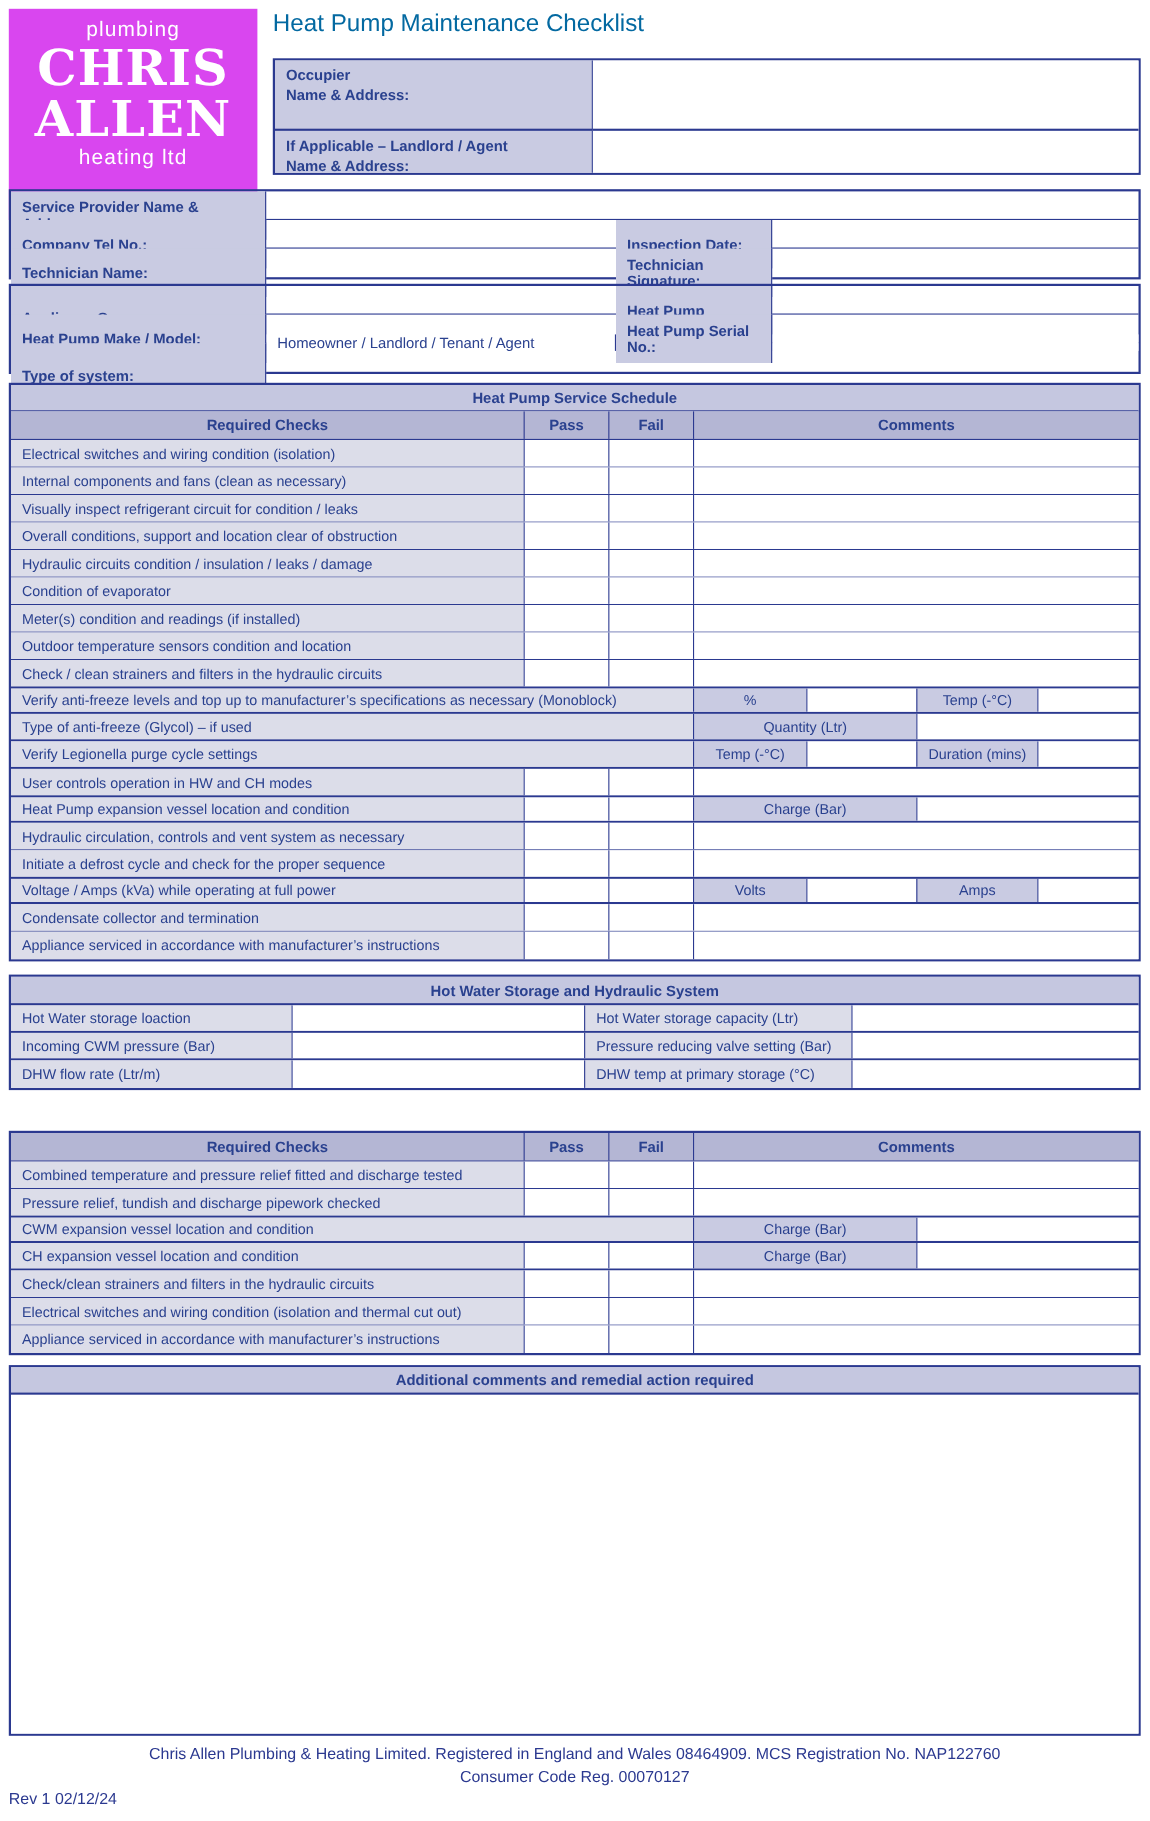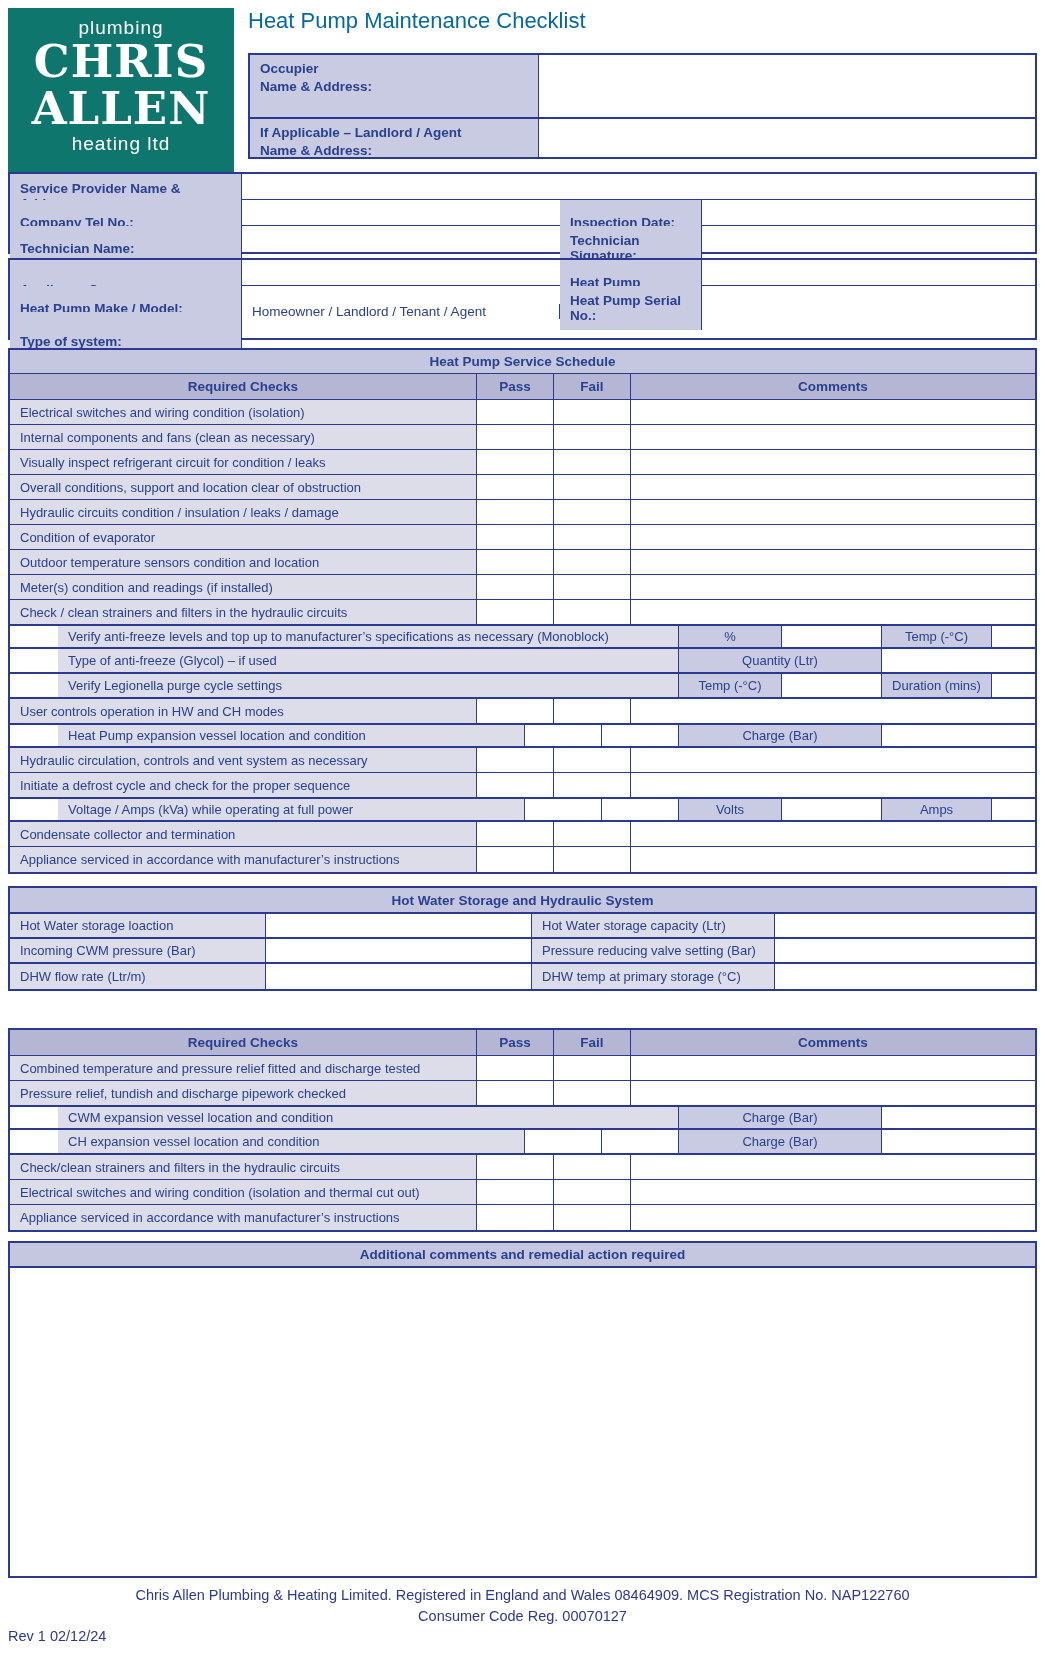--- a/index.html
+++ b/index.html
@@ -8,21 +8,21 @@
     --cellL:#dcdde9;
     --cellM:#c9cbe2;
     --band:#c5c7e0;
     --colH:#b4b6d4;
   }
   *{box-sizing:border-box;margin:0;padding:0;}
   body{background:#fff;font-family:"Liberation Sans",sans-serif;}
   #page{position:relative;width:1045px;height:1655px;background:#fff;overflow:hidden;}
 
   
-  #logo{position:absolute;left:8px;top:8px;width:226px;height:192px;background:#0f766e;
+  #logo{position:absolute;left:8px;top:8px;width:226px;height:192px;background:#d946ef;
         color:#fff;text-align:center;padding-top:9px;}
   #logo .small{font-size:19px;letter-spacing:1px;font-weight:300;}
   #logo .big{font-family:"DejaVu Serif","Liberation Serif",serif;font-weight:bold;
              font-size:45px;line-height:1.04;letter-spacing:1px;}
 
   
   #title{position:absolute;left:248px;top:8px;font-size:22px;font-weight:normal;color:#0369a1;}
   #occ{position:absolute;left:248px;top:53px;width:789px;border:2px solid var(--navy);
        display:grid;grid-template-columns:289px 1fr;grid-template-rows:64px 38px;}
   .occ-lab{background:var(--cellM);color:var(--ink);font-weight:bold;font-size:13.5px;
@@ -46,21 +46,21 @@
   .tbl{position:absolute;left:8px;width:1029px;border:2px solid var(--navy);}
   .band{height:24px;background:var(--band);color:var(--ink);font-weight:bold;font-size:13.5px;
         display:flex;align-items:center;justify-content:center;border-bottom:1px solid var(--navy);}
   .hdr,.row{display:grid;grid-template-columns:466px 77px 77px 103px 100px 110px 1fr;}
   .hdr{height:26px;background:var(--colH);border-bottom:1px solid var(--navy);}
   .hdr>div{color:var(--ink);font-weight:bold;font-size:13.5px;display:flex;align-items:center;
            justify-content:center;border-left:1px solid var(--navy);}
   .hdr>div:first-child{border-left:none;}
   .row{height:25px;border-bottom:1px solid var(--navy);}
   .row:last-child{border-bottom:none;}
-  .row.hv{border-top:2px solid var(--navy);border-bottom:2px solid var(--navy);margin-top:-1px;padding-left:48px;}
+  .row.hv{border-top:2px solid var(--navy);border-bottom:2px solid var(--navy);margin-top:-1px;}
   .row.hv+.row.hv{border-top:none;margin-top:0;}
   .row.hv:last-child{border-bottom:none;}
   .cell{border-left:1px solid var(--navy);display:flex;align-items:center;}
   .cell:first-child{border-left:none;}
   .lab{background:var(--cellL);color:var(--ink);font-size:13px;padding:0 10px;}
   .white{background:#fff;}
   .fld{background:var(--cellM);color:var(--ink);font-size:13px;justify-content:center;}
   .s2{grid-column:span 2;}
   .s3{grid-column:span 3;}
   .s4{grid-column:span 4;}
@@ -190,27 +190,27 @@
         <div class="cell white"></div>
         <div class="cell white s4"></div>
       </div>
     <div class="row">
         <div class="cell lab">Condition of evaporator</div>
         <div class="cell white"></div>
         <div class="cell white"></div>
         <div class="cell white s4"></div>
       </div>
     <div class="row">
+        <div class="cell lab">Meter(s) condition and readings (if installed)</div>
+        <div class="cell white"></div>
+        <div class="cell white"></div>
+        <div class="cell white s4"></div>
+      </div>
+    <div class="row">
         <div class="cell lab">Outdoor temperature sensors condition and location</div>
-        <div class="cell white"></div>
-        <div class="cell white"></div>
-        <div class="cell white s4"></div>
-      </div>
-    <div class="row">
-        <div class="cell lab">Meter(s) condition and readings (if installed)</div>
         <div class="cell white"></div>
         <div class="cell white"></div>
         <div class="cell white s4"></div>
       </div>
     <div class="row">
         <div class="cell lab">Check / clean strainers and filters in the hydraulic circuits</div>
         <div class="cell white"></div>
         <div class="cell white"></div>
         <div class="cell white s4"></div>
       </div>

